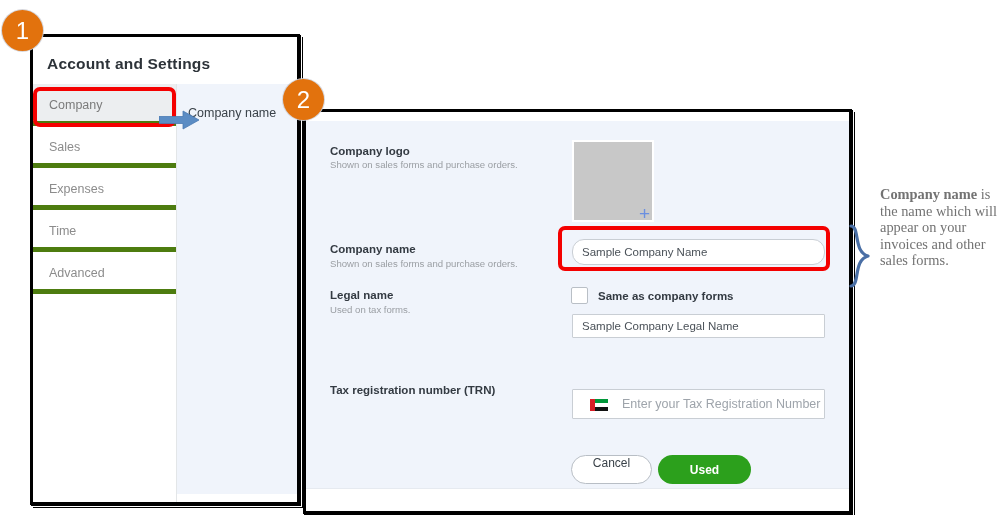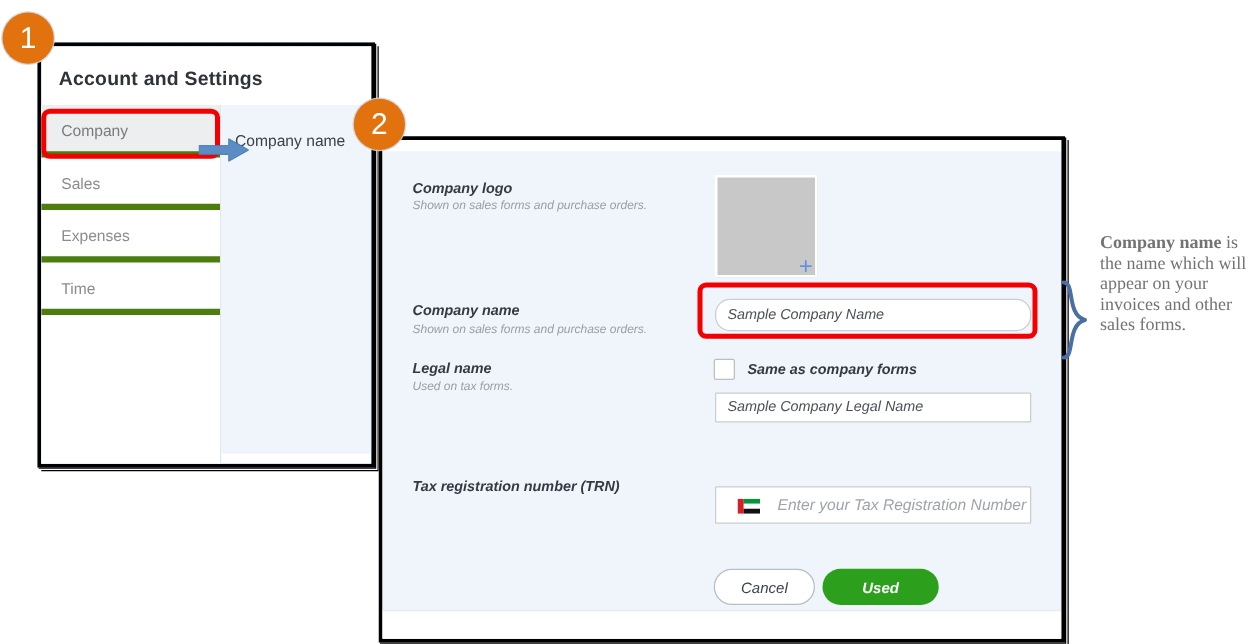--- a/index.html
+++ b/index.html
@@ -6,22 +6,22 @@
   body{
     width:999px;height:515px;position:relative;overflow:hidden;
     background:#ffffff;
     font-family:"Liberation Sans", sans-serif;
     -webkit-font-smoothing:antialiased;
   }
   .abs{position:absolute;}
 
   
   #win1{
-    left:30px;top:34px;width:270px;height:340px;
-    background:#7dd3fc;
+    left:30px;top:34px;width:270px;height:471px;
+    background:#701a75;
     border:3px solid #000000;
     box-shadow:1px 1px 0 0 #000, 2px 2px 0 0 #fff, 3px 3px 0 0 #000;
     box-sizing:border-box;
     z-index:5;
   }
   #win1-inner{position:absolute;inset:0;background:#fff;overflow:hidden;}
   .win1-title{
     position:absolute;left:14px;top:18px;
     font-size:15.5px;font-weight:bold;color:#2d3339;letter-spacing:.2px;
   }
@@ -56,21 +56,21 @@
 
   
   #win2{
     left:303px;top:109px;width:549px;height:405px;
     background:#ffffff;
     border:3px solid #000;
     box-shadow:1px 1px 0 0 #000, 2px 2px 0 0 #fff, 3px 3px 0 0 #000;
     box-sizing:border-box;
     z-index:12;
   }
-  #win2-inner{position:absolute;inset:0;background:#f0f4fb;overflow:hidden;font-style:italic;}
+  #win2-inner{position:absolute;inset:0;background:#f0f4fb;overflow:hidden;}
   .w2-top-strip{position:absolute;left:0;top:0;right:0;height:9px;background:#ffffff;}
   .w2-bottom-strip{position:absolute;left:0;bottom:0;right:0;height:22px;background:#ffffff;border-top:1px solid #e6eaf0;}
 
   .form-label{position:absolute;font-size:11.5px;font-weight:bold;color:#333a42;white-space:nowrap;}
   .form-sub{position:absolute;font-size:9.6px;color:#9a9ea3;white-space:nowrap;}
 
   .logo-box{
     position:absolute;background:#c8c8c8;border:2px solid #ffffff;box-sizing:border-box;
   }
   .logo-plus{
@@ -90,21 +90,21 @@
   .chk-label{position:absolute;font-size:11.5px;font-weight:bold;color:#333a42;white-space:nowrap;}
 
   .flag{position:absolute;width:18px;height:12px;overflow:hidden;}
   .flag .red{position:absolute;left:0;top:0;width:5px;height:12px;background:#d81e26;}
   .flag .green{position:absolute;left:5px;top:0;right:0;height:4px;background:#009739;}
   .flag .white{position:absolute;left:5px;top:4px;right:0;height:4px;background:#ffffff;}
   .flag .black{position:absolute;left:5px;top:8px;right:0;height:4px;background:#111111;}
 
   .btn-cancel{
     position:absolute;background:#ffffff;border:1px solid #b8bec5;border-radius:17px;
-    display:flex;align-items:center;justify-content:center;
+    display:flex;align-items:flex-start;justify-content:center;
     font-size:12px;color:#3a4249;box-sizing:border-box;
   }
   .btn-save{
     position:absolute;background:#2ca01c;border-radius:17px;
     display:flex;align-items:center;justify-content:center;
     font-size:12px;font-weight:bold;color:#ffffff;box-sizing:border-box;
   }
 
   
   #hl-name{
@@ -141,20 +141,23 @@
         <span>Company</span>
       </div>
       <div class="side-item">
         <span>Sales</span>
       </div>
       <div class="side-item">
         <span>Expenses</span>
       </div>
       <div class="side-item">
         <span>Time</span>
+      </div>
+      <div class="side-item">
+        <span>Advanced</span>
       </div>
     </div>
 
     <div class="content-pane">
       <div class="cp-title">Company name</div>
     </div>
   </div>
 </div>
 
 <div class="abs" id="hl-company"></div>

